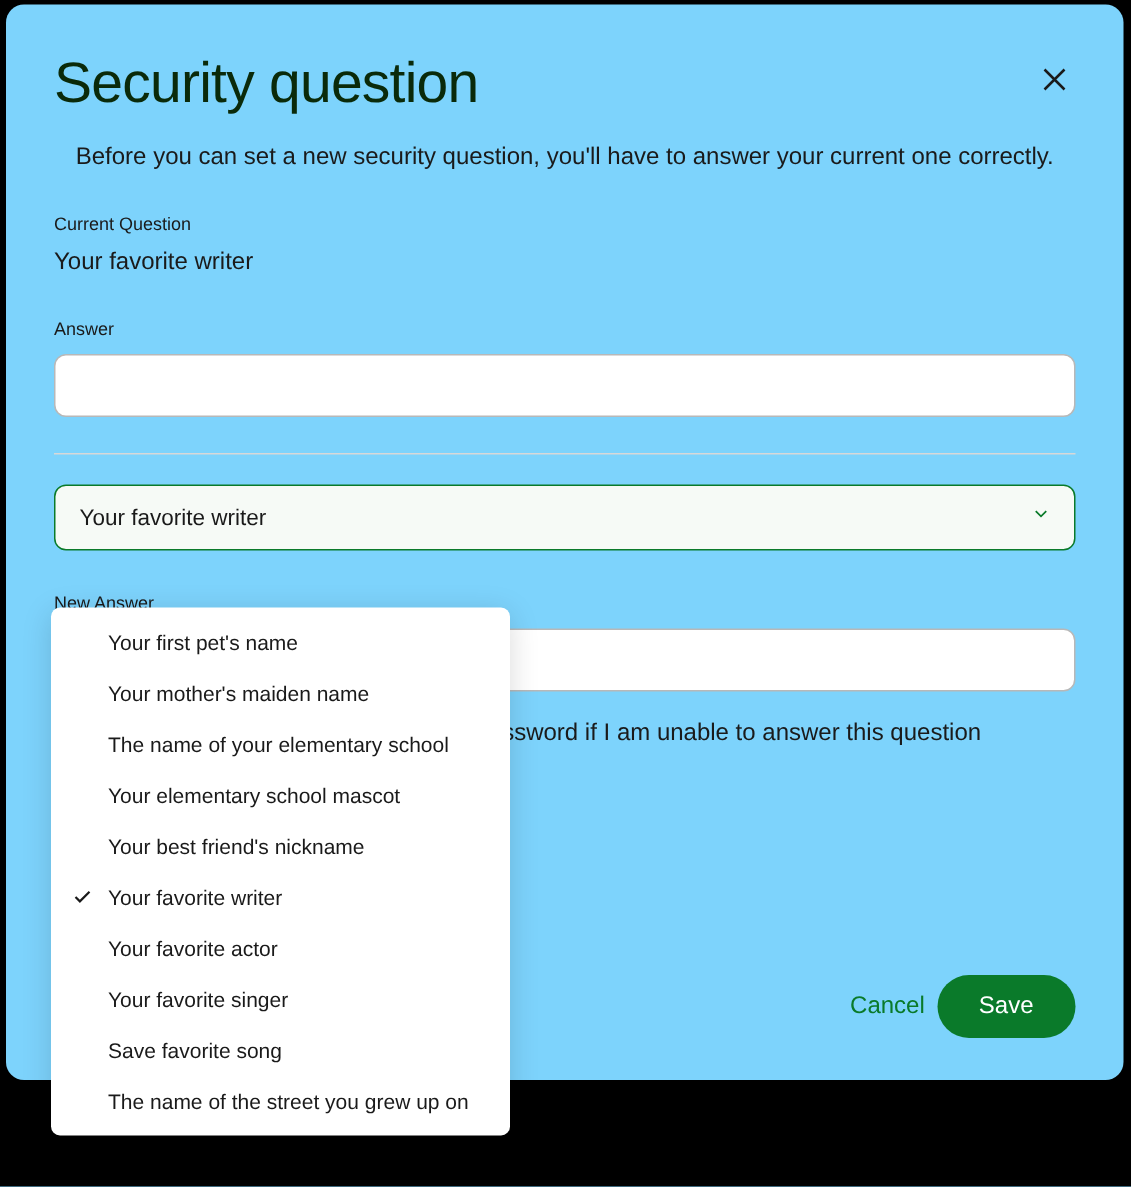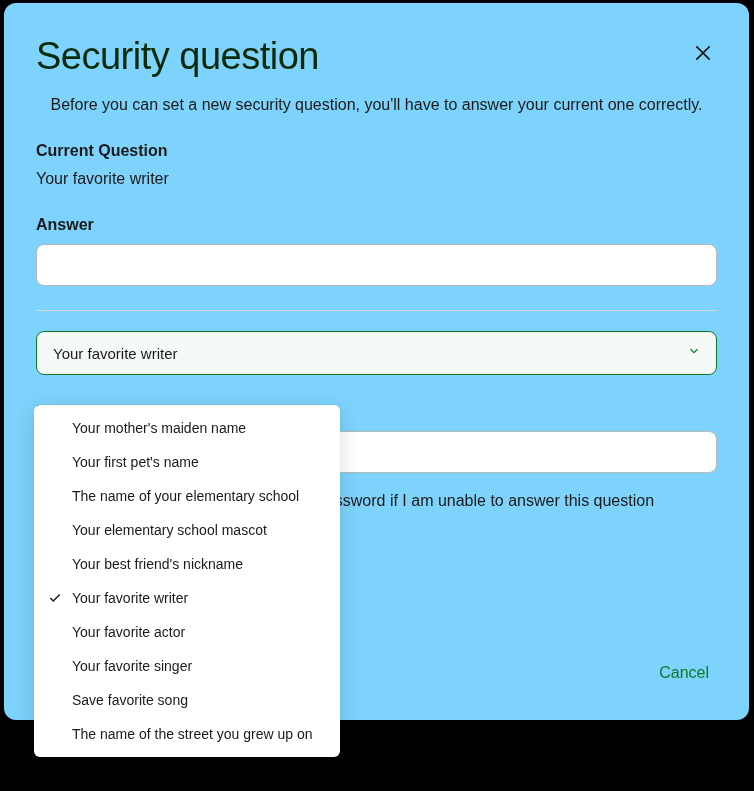--- a/index.html
+++ b/index.html
@@ -47,22 +47,22 @@
       stroke: #1a1a1a;
       stroke-width: 2;
     }
     .description {
       font-size: 16px;
       color: #1a1a1a;
       margin-bottom: 28px;
       text-align: center;
     }
     .field-label {
-      font-size: 16px;
-      font-weight: 700;
+      font-size: 12px;
+      font-weight: 400;
       color: #1a1a1a;
       margin-bottom: 10px;
     }
     .current-question-value {
       font-size: 16px;
       color: #1a1a1a;
       margin-bottom: 28px;
     }
     .text-input {
       width: 100%;
@@ -231,32 +231,33 @@
     <input type="text" class="text-input" value="" style="">
   </div>
 
   <div class="checkbox-row">
     <div class="checkbox"></div>
     <span class="checkbox-label">I need a team member to reset my password if I am unable to answer this question</span>
   </div>
 
   <div class="button-row">
     <button class="btn-cancel">Cancel</button>
+    <button class="btn-save">Save</button>
   </div>
 
 </div>
 
 <div class="dropdown" id="dropdown">
     <div class="dropdown-item">
       <span class="check-slot"></span>
+      <span>Your first pet's name</span>
+    </div>
+    <div class="dropdown-item">
+      <span class="check-slot"></span>
       <span>Your mother's maiden name</span>
-    </div>
-    <div class="dropdown-item">
-      <span class="check-slot"></span>
-      <span>Your first pet's name</span>
     </div>
     <div class="dropdown-item">
       <span class="check-slot"></span>
       <span>The name of your elementary school</span>
     </div>
     <div class="dropdown-item">
       <span class="check-slot"></span>
       <span>Your elementary school mascot</span>
     </div>
     <div class="dropdown-item">

